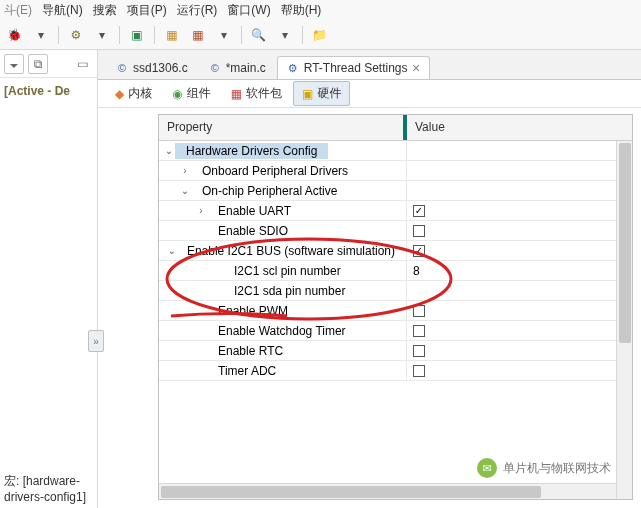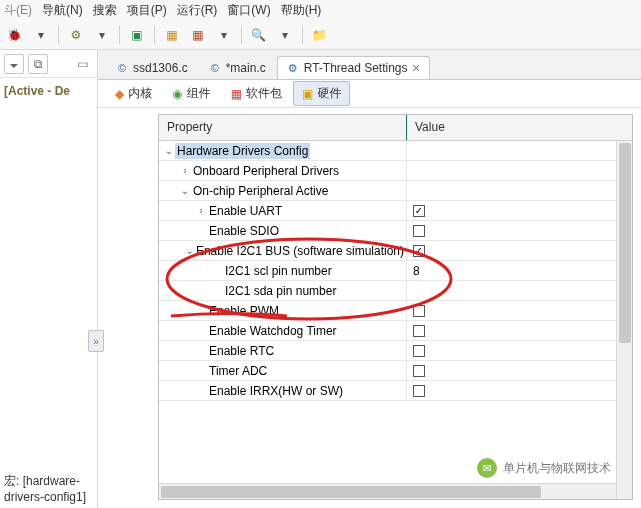--- a/index.html
+++ b/index.html
@@ -30,29 +30,29 @@
   .tab .close { color: #888; font-size: 11px; }
 
   .subtabbar { height: 28px; display: flex; align-items: center; gap: 2px; padding: 2px 8px; background: #fff; border-bottom: 1px solid #e0e0e0; }
   .subtab { display: flex; align-items: center; gap: 4px; padding: 3px 8px; border: 1px solid transparent; border-radius: 2px; color: #333; }
   .subtab.active { background: #e4ecf6; border-color: #a8c0da; }
   .subtab .sicon { font-size: 12px; }
 
   .gridwrap { flex: 1; margin: 6px 8px 8px 60px; border: 1px solid #c0c0c0; position: relative; overflow: hidden; background: #fff; }
   .gridhead { display: flex; height: 26px; background: #f4f4f4; border-bottom: 1px solid #d0d0d0; }
   .gridhead .col { padding: 5px 8px; color: #333; }
-  .gridhead .c1 { width: 248px; border-right: 1px solid #0f766e; }
+  .gridhead .c1 { width: 248px; border-right: 4px solid #0f766e; }
   .gridhead .c2 { flex: 1; }
 
   .gridbody { position: relative; }
   .row { display: flex; height: 20px; align-items: center; border-bottom: 1px solid #e8e8e8; }
   .row .cell1 { width: 248px; border-right: 1px solid #e8e8e8; display: flex; align-items: center; height: 100%; padding-left: 4px; }
   .row .cell2 { flex: 1; padding-left: 6px; display: flex; align-items: center; height: 100%; }
   .row.sel .cell1 .lbl { background: #c8dcf0; }
-  .lbl { padding: 1px 2px; color: #000; white-space: nowrap; }
+  .lbl { padding: 1px 11px; color: #000; white-space: nowrap; }
   .expander { width: 12px; text-align: center; color: #666; font-size: 10px; user-select: none; }
   .chk { width: 12px; height: 12px; border: 1px solid #555; display: inline-flex; align-items: center; justify-content: center; font-size: 10px; line-height: 10px; color: #000; }
 
   .scroll-v { position: absolute; right: 0; top: 26px; bottom: 0; width: 16px; background: #f0f0f0; border-left: 1px solid #d8d8d8; }
   .scroll-v .thumb { position: absolute; left: 2px; top: 2px; width: 12px; height: 200px; background: #c8c8c8; border-radius: 2px; }
   .scroll-h { position: absolute; left: 0; right: 16px; bottom: 0; height: 16px; background: #f0f0f0; border-top: 1px solid #d8d8d8; }
   .scroll-h .thumb { position: absolute; top: 2px; left: 2px; height: 12px; width: 380px; background: #c8c8c8; border-radius: 2px; }
 
   svg.annot { position: absolute; pointer-events: none; }
 
@@ -249,30 +249,20 @@
           <div class="row">
             <div class="cell1">
               <span style="display: inline-block; width: 32px;"></span>
               <span class="expander"></span>
               <span class="lbl">Timer ADC</span>
             </div>
             <div class="cell2">
               <span class="chk"></span>
             </div>
           </div>
-          <div class="row">
-            <div class="cell1">
-              <span style="display: inline-block; width: 32px;"></span>
-              <span class="expander"></span>
-              <span class="lbl">Enable IRRX(HW or SW)</span>
-            </div>
-            <div class="cell2">
-              <span class="chk"></span>
-            </div>
-          </div>
         </div>
 
       <svg class="annot" style="left:0;top:118px" width="300" height="92">
         <ellipse cx="150" cy="46" rx="142" ry="40" fill="none" stroke="#d62222" stroke-width="3"></ellipse>
       </svg>
       <svg class="annot" style="left:10;top:196px" width="120" height="10">
         <path d="M2 5 Q60 0 118 5" fill="none" stroke="#d62222" stroke-width="3"></path>
       </svg>
 
       <div class="scroll-v">

